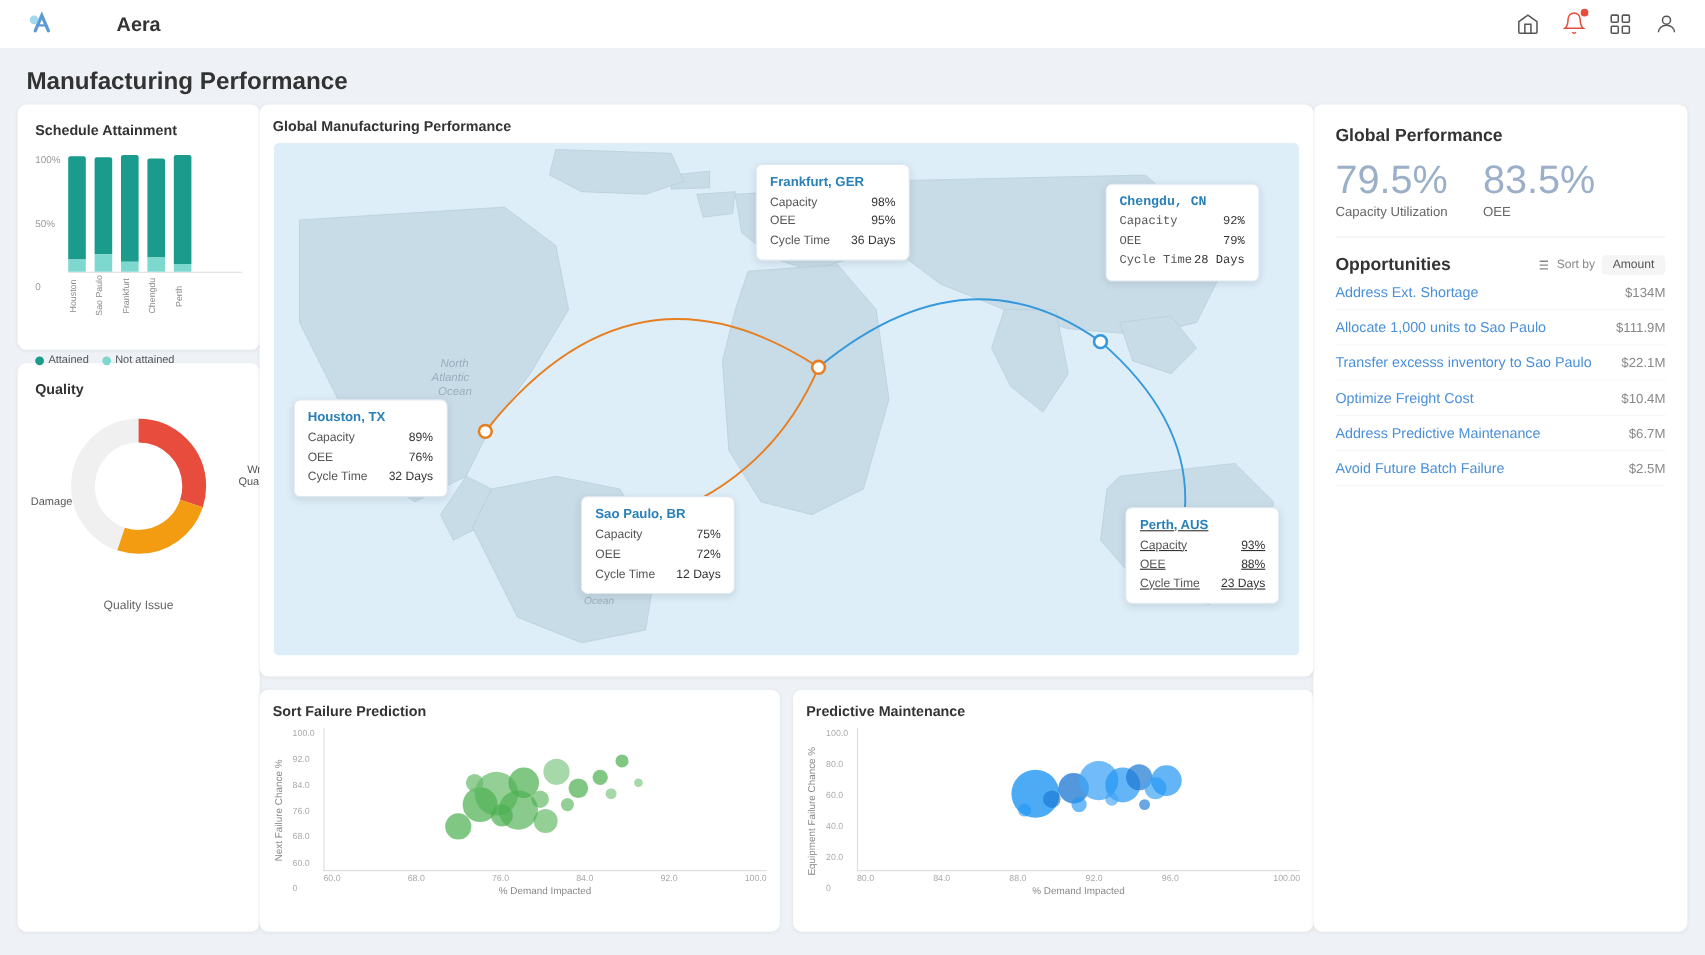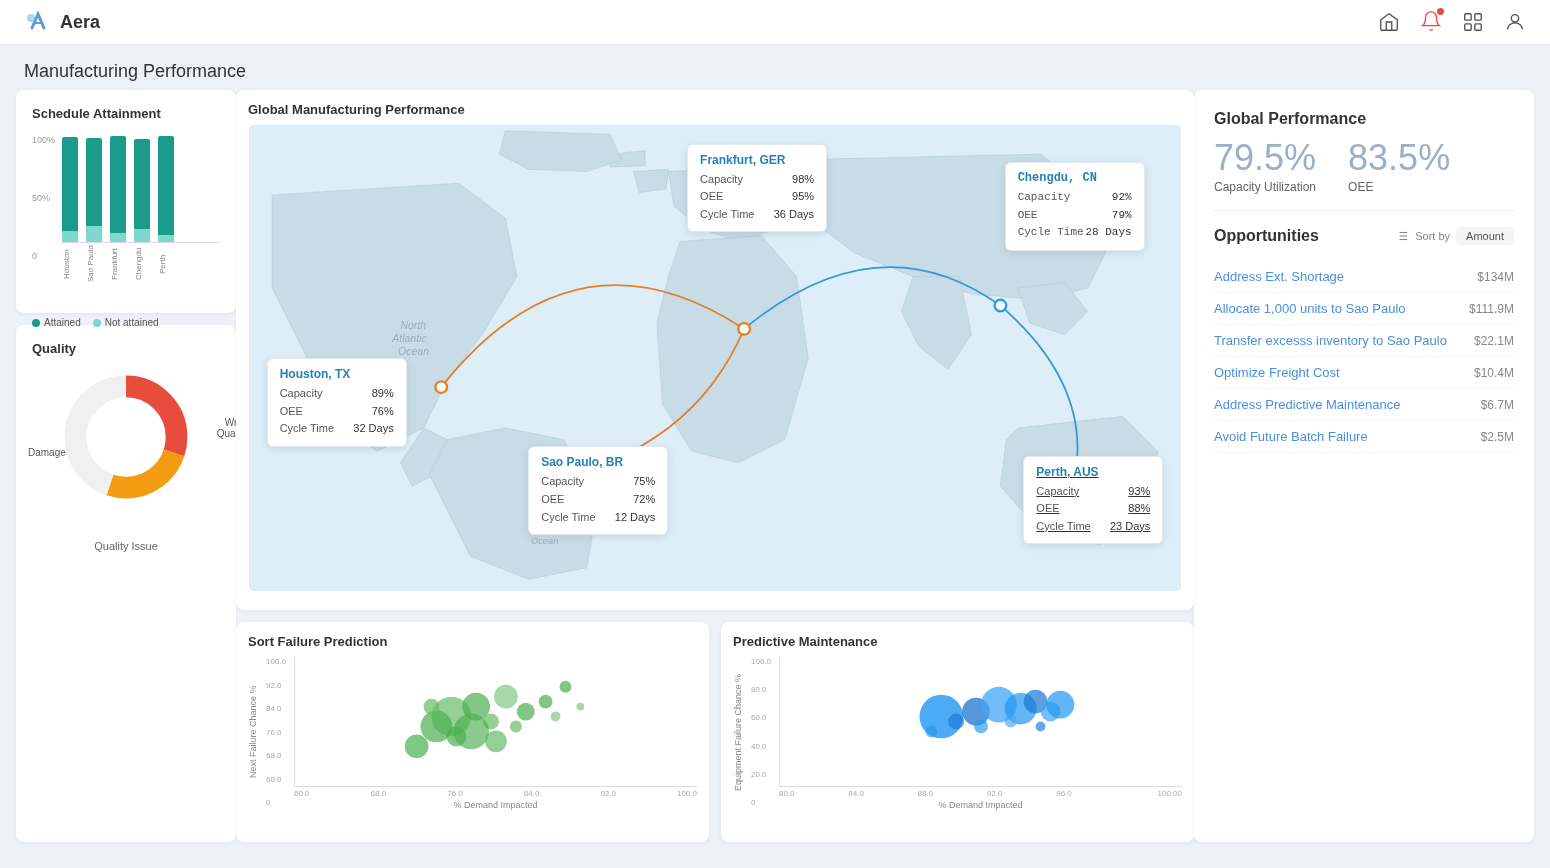--- a/index.html
+++ b/index.html
@@ -23,20 +23,21 @@
       align-items: center;
       gap: 8px;
     }
     .logo-icon {
       width: 28px; height: 28px;
     }
     .logo-text {
       font-size: 18px;
       font-weight: 600;
       color: #333;
+      margin-left: 46px;
     }
     .header-nav {
       display: flex;
       align-items: center;
       gap: 20px;
     }
     .bell-dot {
       position: relative;
     }
     .bell-dot::after {
@@ -45,22 +46,22 @@
       top: -2px; right: -2px;
       width: 7px; height: 7px;
       background: #e74c3c;
       border-radius: 50%;
     }
     
     .page-title-area {
       padding: 16px 24px 8px;
     }
     .page-title {
-      font-size: 18px;
-      font-weight: 400;
+      font-size: 22px;
+      font-weight: 700;
       color: #333;
     }
     
     .main-layout {
       display: flex;
       gap: 0;
       padding: 0 16px 16px;
       height: calc(100vh - 100px);
     }
     
@@ -183,21 +184,20 @@
     }
     .divider {
       border: none;
       border-top: 1px solid #f0f0f0;
       margin: 16px 0;
     }
     .opps-header {
       display: flex;
       align-items: flex-start;
       justify-content: space-between;
-      margin-bottom: 16px;
     }
     .opps-title {
       font-size: 16px;
       font-weight: 700;
       color: #333;
     }
     .sort-by-group {
       display: flex;
       align-items: center;
       gap: 6px;

